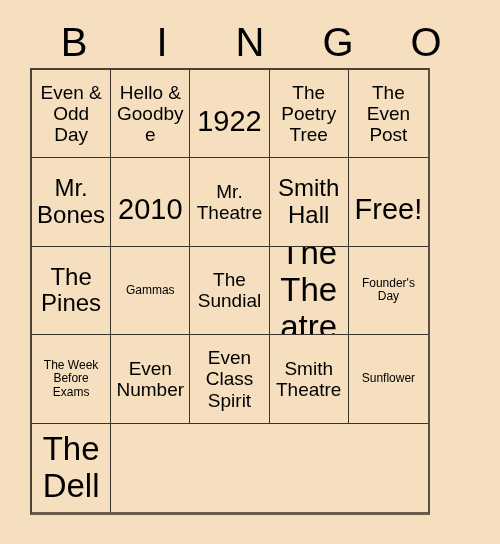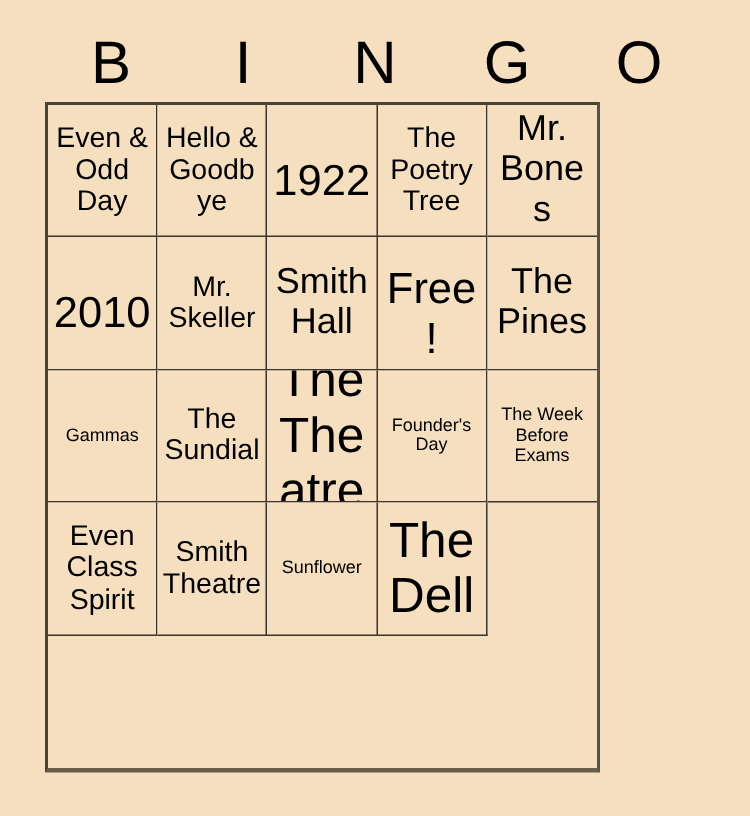--- a/index.html
+++ b/index.html
@@ -37,21 +37,21 @@
     font-size: 40px;
     line-height: 40px;
     font-weight: 400;
     color: #000;
     letter-spacing: 0px;
   }
   .grid {
     position: absolute;
     left: 30px;
     top: 68px;
-    width: 370px;
+    width: 400px;
     height: 447px;
     display: grid;
     grid-template-columns: repeat(5, 1fr);
     grid-template-rows: repeat(5, 1fr);
     box-sizing: border-box;
     border-top: 2px solid #4a4139;
     border-left: 2px solid #4a4139;
     border-right: 2px solid #5b5048;
     border-bottom: 3px solid #6b5c4a;
     background: #f5dfbe;
@@ -111,29 +111,32 @@
     <div class="cell fs-md">
         <span class="cell-text">Hello &amp; Goodbye</span>
       </div>
 
     <div class="cell fs-xl">
         <span class="cell-text">1922</span>
       </div>
     <div class="cell fs-md">
         <span class="cell-text">The Poetry Tree</span>
       </div>
+    <div class="cell fs-md">
+        <span class="cell-text">The Even Post</span>
+      </div>
     <div class="cell fs-lg">
         <span class="cell-text">Mr. Bones</span>
       </div>
     <div class="cell fs-xl">
         <span class="cell-text">2010</span>
       </div>
 
     <div class="cell fs-md">
-        <span class="cell-text">Mr. Skeller</span>
+        <span class="cell-text">Mr. Theatre</span>
       </div>
     <div class="cell fs-lg">
         <span class="cell-text">Smith Hall</span>
       </div>
     <div class="cell fs-xl">
         <span class="cell-text">Free!</span>
       </div>
     <div class="cell fs-lg">
         <span class="cell-text">The Pines</span>
       </div>
@@ -148,20 +151,23 @@
         <span class="cell-text">The Theatre</span>
       </div>
     <div class="cell fs-sm">
         <span class="cell-text">Founder's Day</span>
       </div>
     <div class="cell fs-sm">
         <span class="cell-text">The Week Before Exams</span>
       </div>
 
     <div class="cell fs-md">
+        <span class="cell-text">Even Number</span>
+      </div>
+    <div class="cell fs-md">
         <span class="cell-text">Even Class Spirit</span>
       </div>
     <div class="cell fs-md">
         <span class="cell-text">Smith Theatre</span>
       </div>
     <div class="cell fs-sm">
         <span class="cell-text">Sunflower</span>
       </div>
     <div class="cell fs-xxl">
         <span class="cell-text">The Dell</span>

